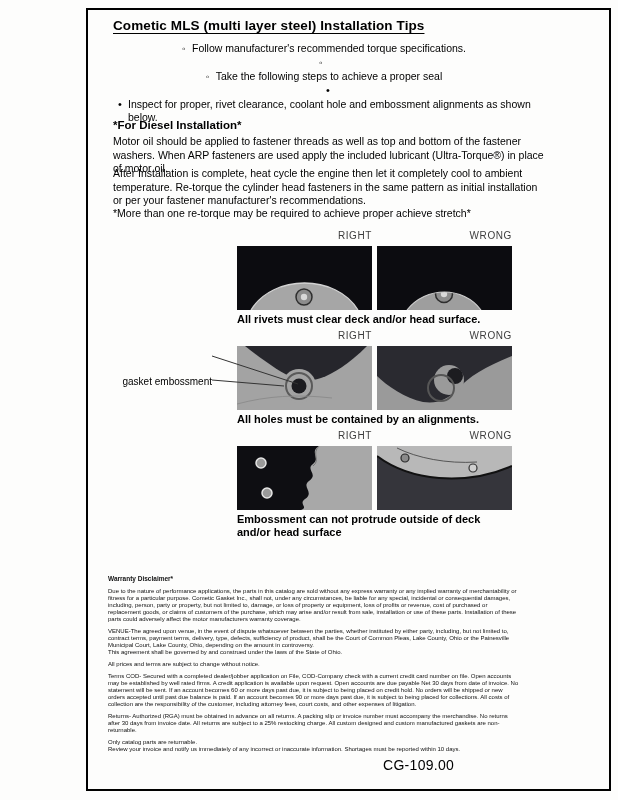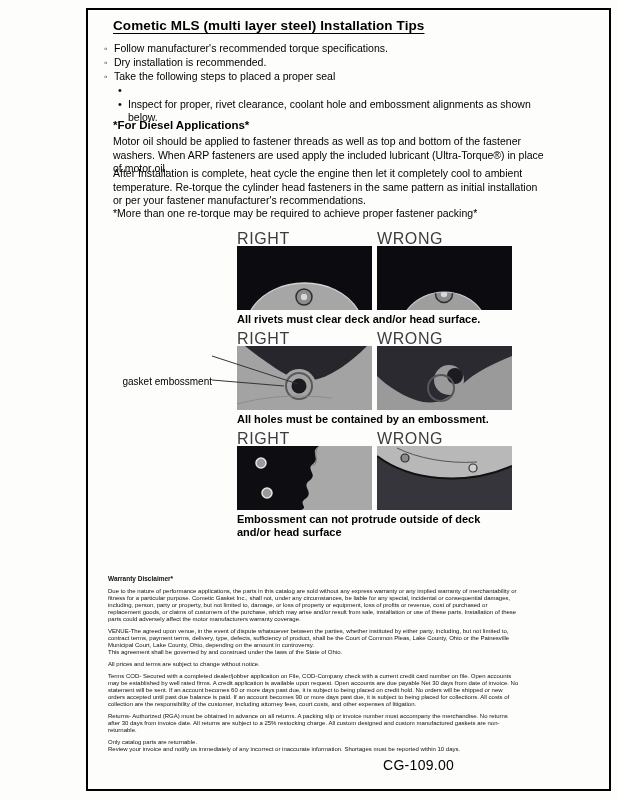--- a/index.html
+++ b/index.html
@@ -5,30 +5,30 @@
   * { margin:0; padding:0; box-sizing:border-box; }
   html,body { background:#ffffff; }
   body { font-family:"Liberation Sans", sans-serif; color:#000; }
   .page { position:relative; width:618px; height:800px; background:#fdfdfc; overflow:hidden;padding-left:16px; }
   .frame { position:absolute; left:86px; top:8px; width:525px; height:783px; border:2px solid #000; }
 
   .title { position:absolute; left:113px; top:18px; font-size:13.5px; font-weight:bold;
            text-decoration:underline; text-underline-offset:3px; letter-spacing:0.1px; }
 
   .tips { position:absolute; left:104px; top:42px; width:440px; font-size:10.5px; line-height:13px; }
-  .bullet { display:flex; }
+  .bullet { display:flex;justify-content:center; }
   .bullet .mk { width:10px; flex:0 0 10px; font-size:8px; line-height:13px; text-align:left; }
   .sub { margin-left:14px; }
   .mk-open::before { content:"\25E6"; font-size:10px; }
   .mk-fill::before { content:"\2022"; font-size:11px; }
 
   .diesel-h { position:absolute; left:113px; top:119px; font-size:11.5px; font-weight:bold; }
   .para { position:absolute; left:113px; width:432px; font-size:10.5px; line-height:13.5px; }
 
-  .figlabel { position:absolute; width:135px; text-align:left; font-size:16px; color:#3d3d3d; letter-spacing:0.6px; }
+  .figlabel { position:absolute; width:135px; text-align:right; font-size:10px; color:#3d3d3d; letter-spacing:0.6px; }
   .figimg { position:absolute; width:135px; height:64px; }
   .figimg svg { display:block; width:135px; height:64px; }
   .caption { position:absolute; left:237px; font-size:11px; line-height:13px; width:285px;font-weight:bold; }
 
   .ann { position:absolute; font-size:10px; line-height:11.5px; text-align:right; white-space:pre-line; }
   .leaders { position:absolute; left:210px; top:346px; width:95px; height:46px; }
 
   .disclaimer { position:absolute; left:108px; top:575px; width:412px; font-size:6px; line-height:7px; color:#111; }
   .disclaimer h2 { font-size:6.5px; font-weight:bold; margin-bottom:6px; }
   .disclaimer p { margin-bottom:5px; white-space:pre-line; }
@@ -43,39 +43,38 @@
 
   <h1 class="title">Cometic MLS (multi layer steel) Installation Tips</h1>
 
   <div class="tips">
     <div class="bullet">
       <span class="mk mk-open"></span>
       <span>Follow manufacturer's recommended torque specifications.</span>
     </div>
     <div class="bullet">
       <span class="mk mk-open"></span>
-      <span>Dry installation is recommended.</span>
     </div>
     <div class="bullet">
       <span class="mk mk-open"></span>
-      <span>Take the following steps to placed a proper seal</span>
+      <span>Take the following steps to achieve a proper seal</span>
     </div>
     <div class="bullet sub">
       <span class="mk mk-fill"></span>
     </div>
     <div class="bullet sub">
       <span class="mk mk-fill"></span>
       <span>Inspect for proper, rivet clearance, coolant hole and embossment alignments as shown below.</span>
     </div>
   </div>
 
-  <div class="diesel-h">*For Diesel Applications*</div>
+  <div class="diesel-h">*For Diesel Installation*</div>
   <p class="para" style="top:135px">Motor oil should be applied to fastener threads as well as top and bottom of the fastener washers. When ARP fasteners are used apply the included lubricant (Ultra-Torque®) in place of motor oil.</p>
   <p class="para" style="top:167px">After Installation is complete, heat cycle the engine then let it completely cool to ambient temperature. Re-torque the cylinder head fasteners in the same pattern as initial installation or per your fastener manufacturer's recommendations.</p>
-  <p class="para" style="top:207px">*More than one re-torque may be required to achieve proper fastener packing*</p>
+  <p class="para" style="top:207px">*More than one re-torque may be required to achieve proper achieve stretch*</p>
 
   <div class="figlabel" style="left:237px;top:230px">RIGHT</div>
   <div class="figlabel" style="left:377px;top:230px">WRONG</div>
   <div class="figimg" style="left:237px;top:246px">
     <svg viewBox="0 0 135 64" xmlns="http://www.w3.org/2000/svg">
       <rect width="135" height="64" fill="#0c0c10"></rect>
       <path d="M14,64 C36,28 99,28 121,64 Z" fill="#a6a6a6"></path>
       <path d="M14,64 C36,28 99,28 121,64" fill="none" stroke="#d2d2d2" stroke-width="1.3"></path>
       <circle cx="67" cy="51" r="8" fill="#8c8c8c" stroke="#2e2e2e" stroke-width="1.5"></circle>
       <circle cx="67" cy="51" r="3.2" fill="#d8d8d8"></circle>
@@ -111,21 +110,21 @@
       <circle cx="72" cy="34" r="15" fill="#9a9a9a"></circle>
       <circle cx="78" cy="30" r="8" fill="#1c1c20"></circle>
       <circle cx="64" cy="42" r="13" fill="none" stroke="#565656" stroke-width="2"></circle>
     </svg>
   </div>
   <div class="ann" style="left:104px;top:376px;width:108px">gasket embossment</div>
   <svg class="leaders" viewBox="0 0 95 46" xmlns="http://www.w3.org/2000/svg">
     <line x1="2" y1="10" x2="88" y2="38" stroke="#333" stroke-width="1"></line>
     <line x1="2" y1="34" x2="74" y2="40" stroke="#333" stroke-width="1"></line>
   </svg>
-  <div class="caption" style="top:413px">All holes must be contained by an embossment.</div>
+  <div class="caption" style="top:413px">All holes must be contained by an alignments.</div>
 
   <div class="figlabel" style="left:237px;top:430px">RIGHT</div>
   <div class="figlabel" style="left:377px;top:430px">WRONG</div>
   <div class="figimg" style="left:237px;top:446px">
     <svg viewBox="0 0 135 64" xmlns="http://www.w3.org/2000/svg">
       <rect width="135" height="64" fill="#a8a8a8"></rect>
       <path d="M0,0 H82 C72,6 84,12 76,18 C68,24 82,28 72,35 C64,41 78,46 68,53 C61,58 72,61 64,64 H0 Z" fill="#0e0e12"></path>
       <circle cx="24" cy="17" r="5" fill="#9a9a9a" stroke="#e6e6e6" stroke-width="1.5"></circle>
       <circle cx="30" cy="47" r="5" fill="#9a9a9a" stroke="#e6e6e6" stroke-width="1.5"></circle>
       <path d="M82,0 C74,8 84,14 76,20" fill="none" stroke="#777" stroke-width="1"></path>

